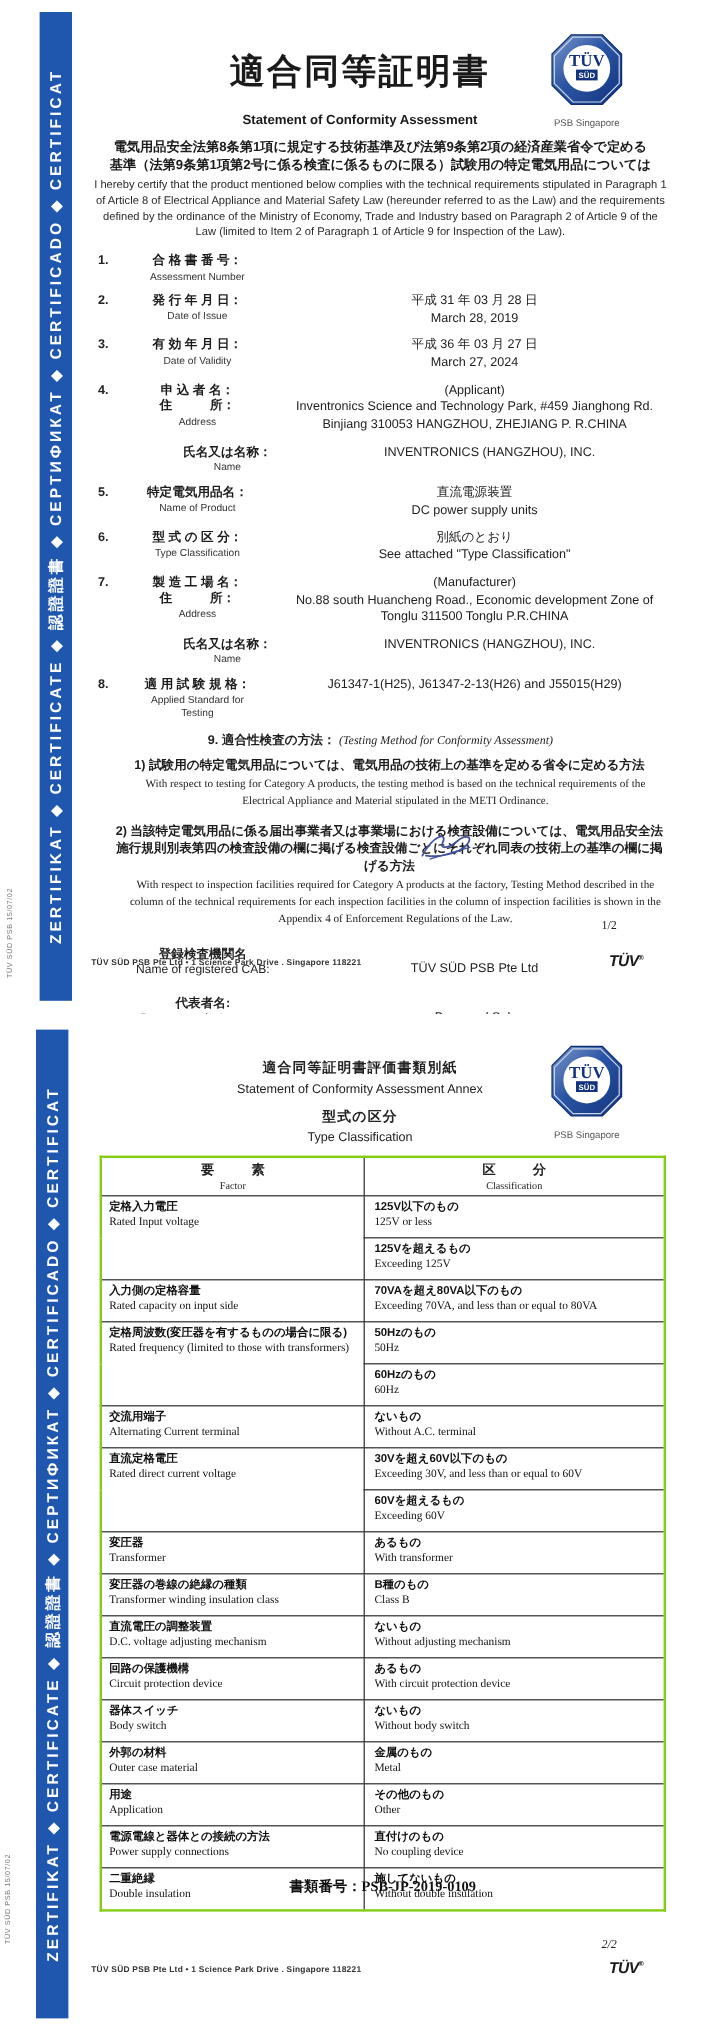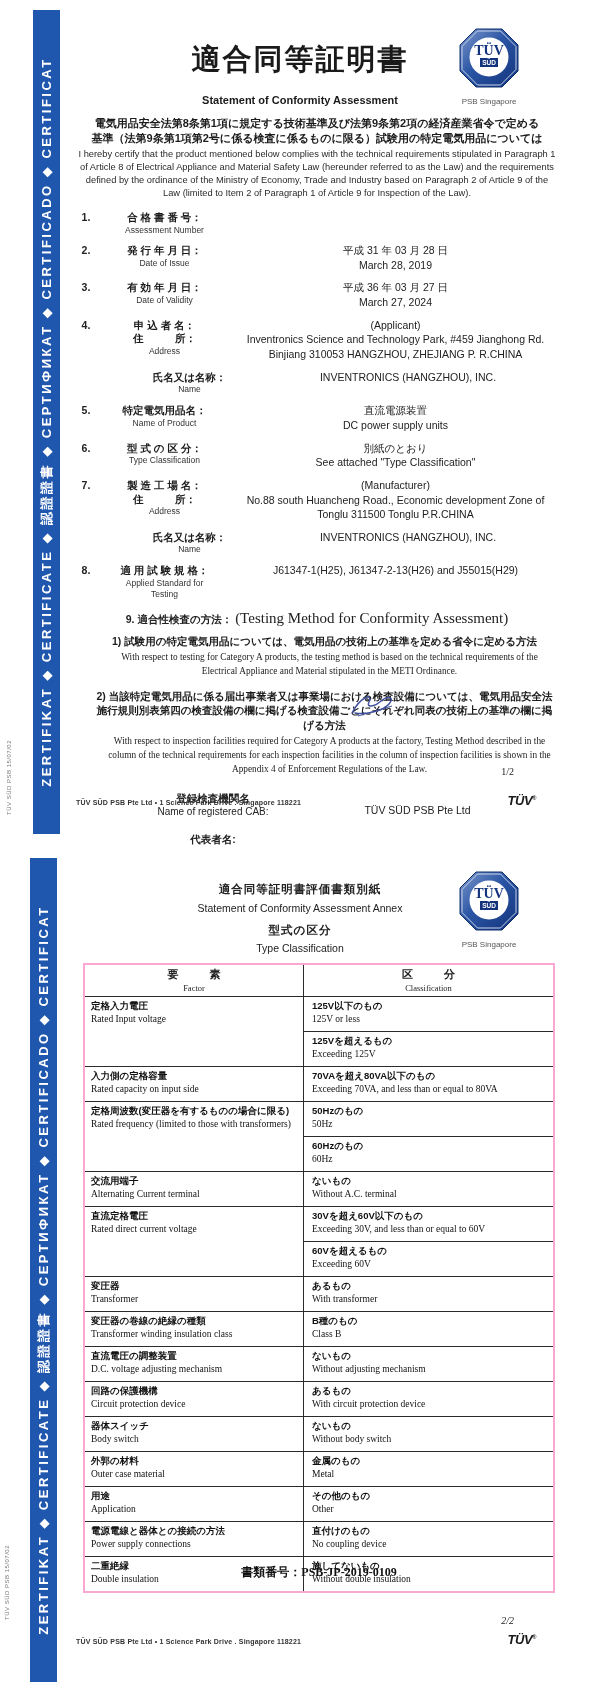--- a/index.html
+++ b/index.html
@@ -49,27 +49,27 @@
   .item.indent{margin-left:25px;margin-bottom:9px;}
   .item-no{width:16px;font-size:10.5px;font-weight:bold;flex:0 0 auto;}
   .item-label{width:141px;flex:0 0 auto;}
   .item-label .jp{font-size:10.5px;font-weight:bold;line-height:1.3;color:#1c1c1c;}
   .item-label .en{font-size:8.5px;line-height:1.3;color:#333;}
   .item-value{flex:1;font-size:10.5px;line-height:1.3;color:#222;}
   .item-value .vline{margin-bottom:1px;}
 
   .item9-head{font-size:10.5px;margin:10px 0 7px 0;}
   .item9-head .no,.item9-head .jp{font-weight:bold;}
-  .item9-head .en-inline{font-family:"Liberation Serif","DejaVu Serif",serif;font-size:15px;color:#222;}
+  .item9-head .en-inline{font-family:"Liberation Serif","DejaVu Serif",serif;font-size:10px;color:#222;font-style:italic;}
   .method{margin:0 0 10px 15px;}
   .method-jp{font-size:10.5px;font-weight:bold;line-height:1.4;color:#1c1c1c;}
   .method-en{font-family:"Liberation Serif","DejaVu Serif",serif;font-size:9.3px;line-height:1.5;color:#222;margin:2px 0 0 10px;}
 
   .cab-row{display:flex;margin-top:14px;margin-left:25px;}
-  .cab-label{width:132px;flex:0 0 auto;margin-left:44px;}
+  .cab-label{width:132px;flex:0 0 auto;}
   .cab-label .jp{font-size:10.5px;font-weight:bold;line-height:1.35;}
   .cab-label .en{font-size:10px;line-height:1.35;color:#222;}
   .cab-value{flex:1;font-size:10.5px;padding-top:13px;}
   .signature{position:absolute;left:348px;top:692px;}
 
   .pageno{position:absolute;right:86px;font-family:"Liberation Serif","DejaVu Serif",serif;font-size:10px;color:#222;}
   .page1 .pageno{top:766px;}
   .page2 .pageno{top:770px;font-style:italic;}
   .footer-line{position:absolute;left:76px;font-size:7px;font-weight:bold;color:#333;letter-spacing:.2px;}
   .page1 .footer-line{top:799px;}
@@ -82,21 +82,21 @@
   
   .p2-head{position:absolute;left:90px;top:37px;width:420px;text-align:center;}
   .p2-title-jp{font-size:11.5px;font-weight:bold;letter-spacing:1px;}
   .p2-title-en{font-size:10.5px;margin-top:5px;color:#222;}
   .p2-sub{position:absolute;left:90px;top:78px;width:420px;text-align:center;}
   .p2-sub-jp{font-size:11.5px;font-weight:bold;letter-spacing:1px;}
   .p2-sub-en{font-size:10.5px;margin-top:4px;color:#222;}
 
   table.tc{
     position:absolute;left:83px;top:118px;width:472px;
-    border-collapse:collapse;border:2px solid #f9a8d4;
+    border-collapse:collapse;border:2px solid #84cc16;
   }
   table.tc th,table.tc td{border:1px solid #2b2b2b;vertical-align:top;}
   table.tc th{padding:2px 4px 3px 4px;}
   th .jp{font-size:11px;font-weight:bold;letter-spacing:10px;text-indent:10px;}
   th .en{font-family:"Liberation Serif","DejaVu Serif",serif;font-size:8.5px;font-weight:normal;margin-top:1px;}
   .factor-col{width:210px;}
   .factor-cell{padding:2px 4px 2px 6px;}
   .class-cell{padding:2px 4px 2px 8px;height:30px;}
   .cell-jp{font-size:9.5px;font-weight:600;line-height:1.5;color:#111;}
   .cell-en{font-family:"Liberation Serif","DejaVu Serif",serif;font-size:9.5px;line-height:1.35;color:#111;}

